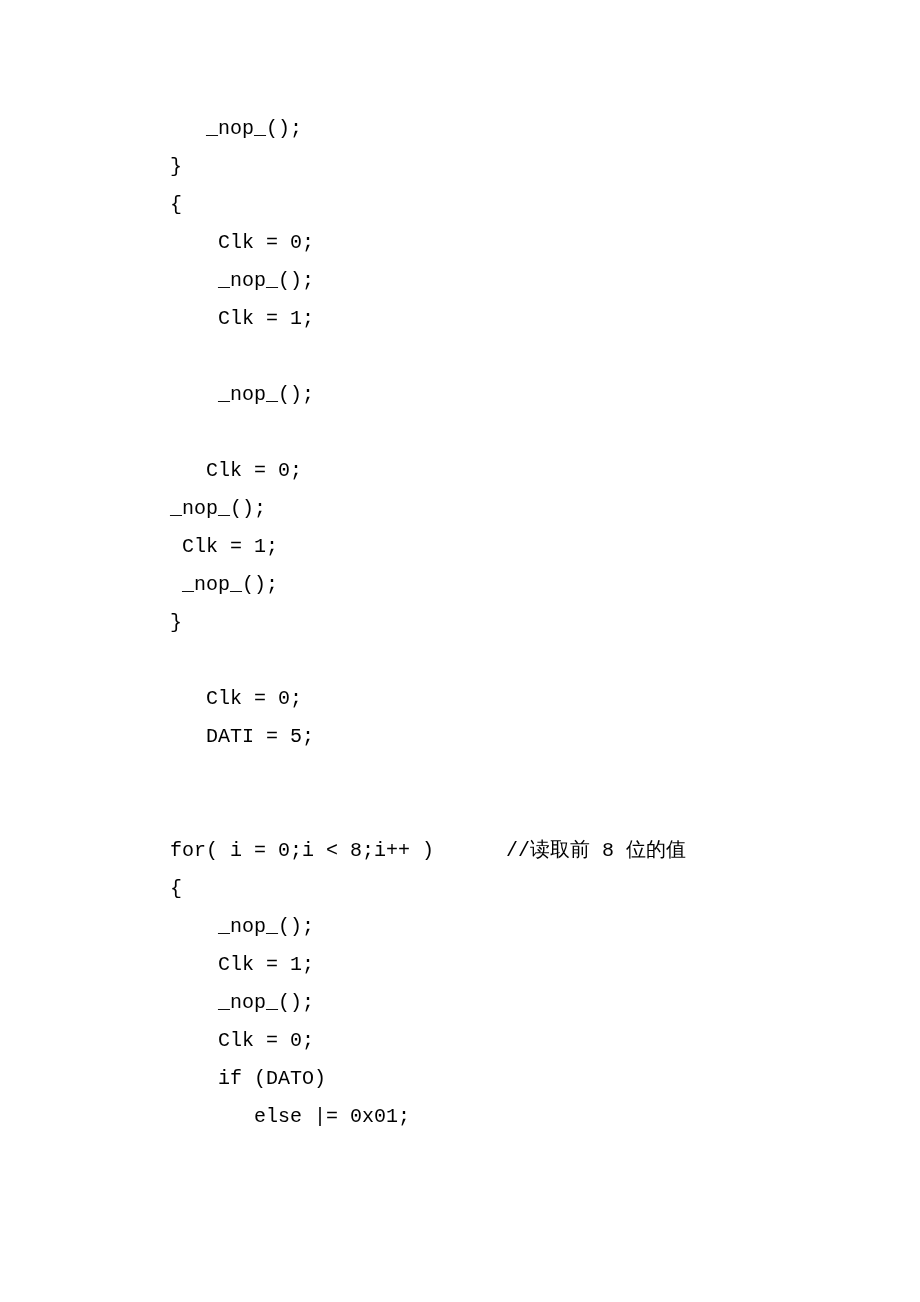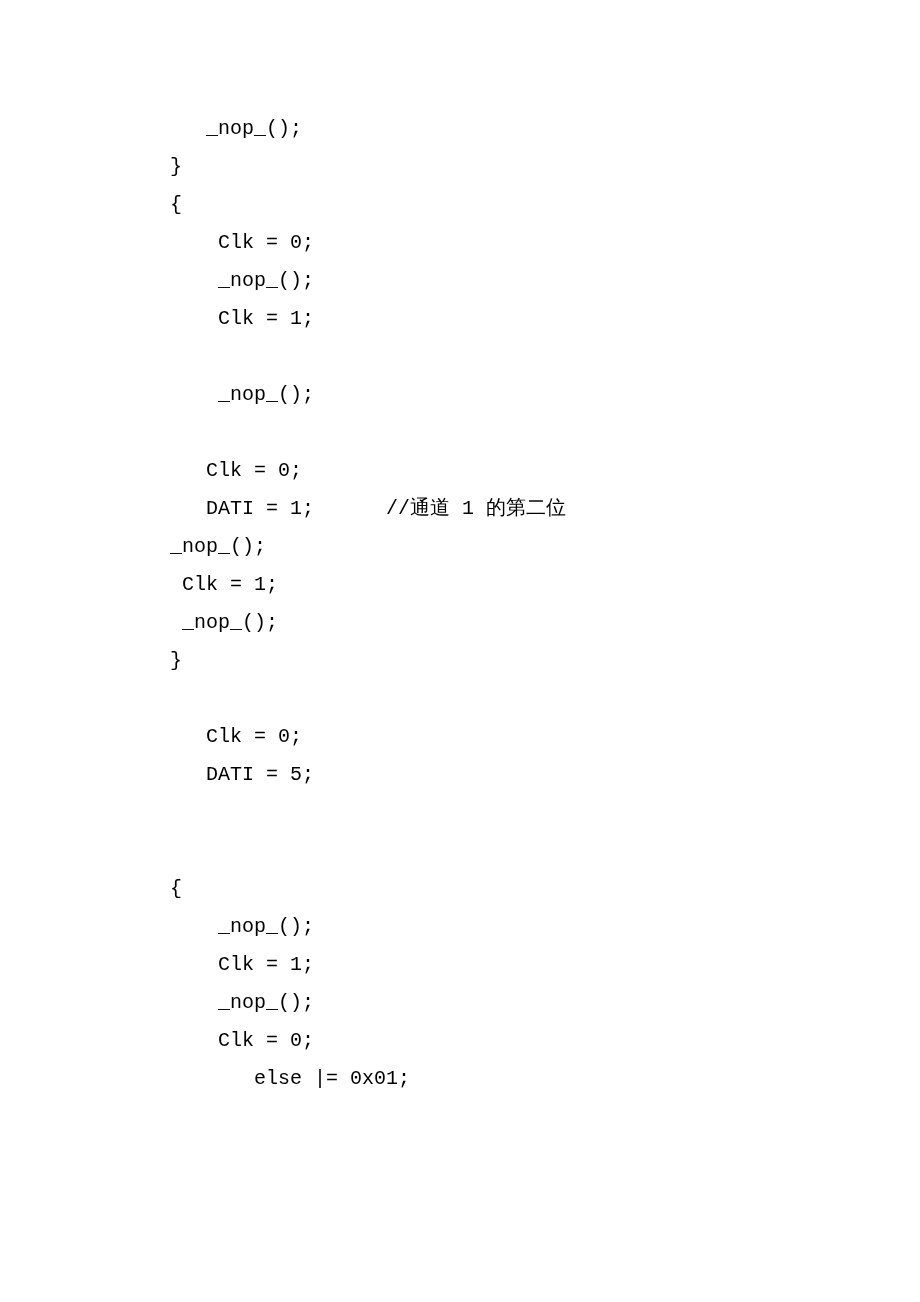--- a/index.html
+++ b/index.html
@@ -29,30 +29,31 @@
       <div class="code-line">   _nop_();</div>
       <div class="code-line">}</div>
       <div class="code-line">{</div>
       <div class="code-line">    Clk = 0;</div>
       <div class="code-line">    _nop_();</div>
       <div class="code-line">    Clk = 1;</div>
       <div class="code-line">&nbsp;</div>
       <div class="code-line">    _nop_();</div>
       <div class="code-line">&nbsp;</div>
       <div class="code-line">   Clk = 0;</div>
-      <div class="code-line">   DATI = 1;      //通道 1 的第二位</div>
       <div class="code-line">_nop_();</div>
       <div class="code-line"> Clk = 1;</div>
       <div class="code-line"> _nop_();</div>
       <div class="code-line">}</div>
       <div class="code-line">&nbsp;</div>
       <div class="code-line">   Clk = 0;</div>
       <div class="code-line">   DATI = 5;</div>
       <div class="code-line">&nbsp;</div>
       <div class="code-line">&nbsp;</div>
+      <div class="code-line">for( i = 0;i &lt; 8;i++ )      //读取前 8 位的值</div>
       <div class="code-line">{</div>
       <div class="code-line">    _nop_();</div>
       <div class="code-line">    Clk = 1;</div>
       <div class="code-line">    _nop_();</div>
       <div class="code-line">    Clk = 0;</div>
+      <div class="code-line">    if (DATO)</div>
       <div class="code-line">       else |= 0x01;</div>
     </div>
 </div>
 
 </body></html>

